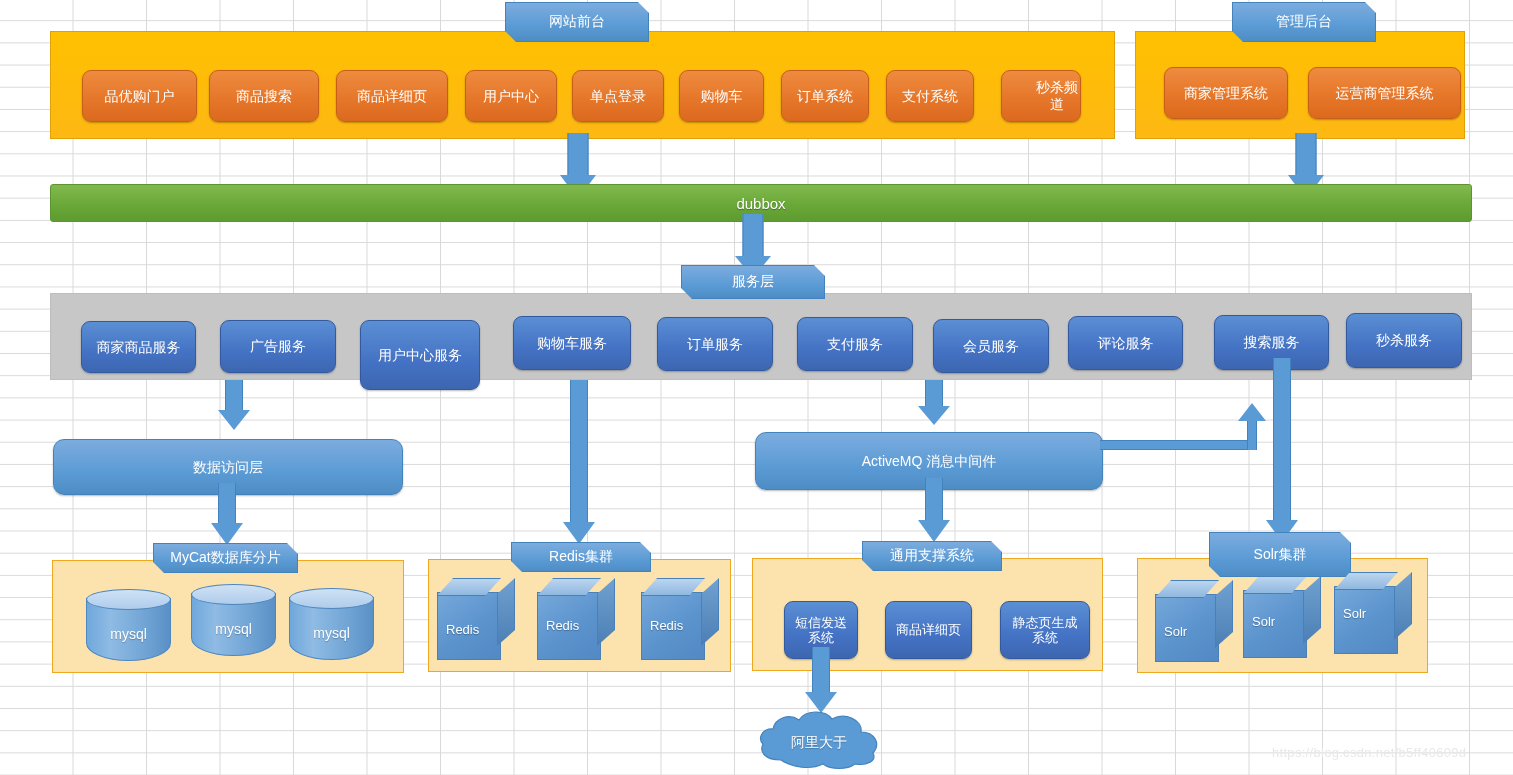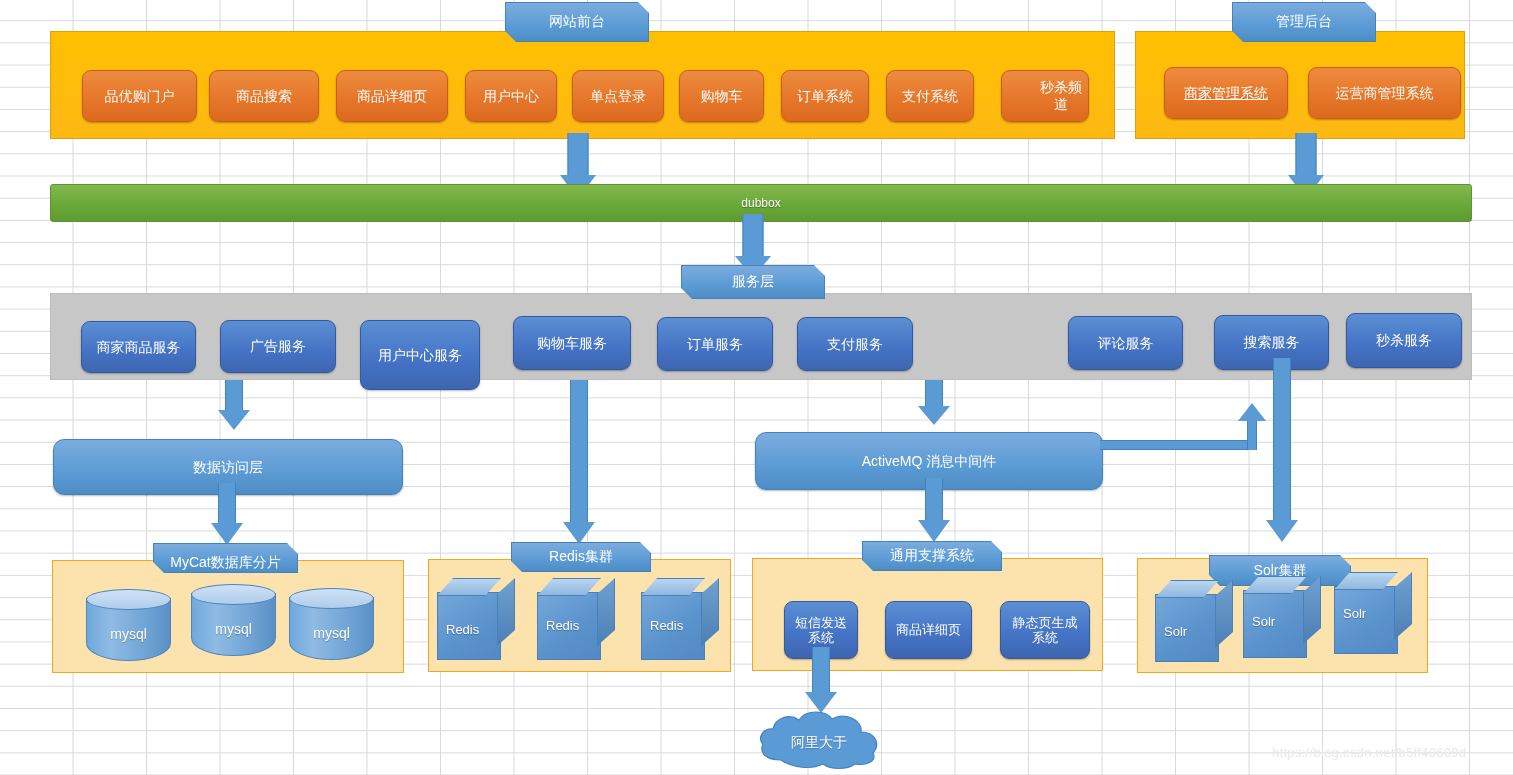--- a/index.html
+++ b/index.html
@@ -26,21 +26,21 @@
     background:#FCB711;
     background:linear-gradient(180deg,#FFC000 0%,#FDB813 100%);
     border:1px solid #E0A009;
   }
   
   .band-green{
     background:linear-gradient(180deg,#82B94E 0%,#6AA838 55%,#5E9B30 100%);
     border:1px solid #5D9331;
     border-radius:3px;
     display:flex;align-items:center;justify-content:center;
-    color:#ffffff;font-size:12px;
+    color:#ffffff;font-size:15px;
     text-shadow:0 1px 1px rgba(0,0,0,.35);
   }
   
   .band-gray{
     background:#C7C7C7;
     border:1px solid #BDBDBD;
   }
   
   .panel-amber{
     background:#FCE2AC;
@@ -177,31 +177,31 @@
     </div>
   <div class="abs rbox orange" style="left:679px;top:58px;width:85px;height:52px;">
     <span>购物车</span>
     </div>
   <div class="abs rbox orange" style="left:781px;top:58px;width:88px;height:52px;">
     <span>订单系统</span>
     </div>
   <div class="abs rbox orange" style="left:886px;top:58px;width:88px;height:52px;">
     <span>支付系统</span>
     </div>
-  <div class="abs rbox orange" style="left:1001px;top:58px;width:88px;height:52px;padding-left:32px;">
+  <div class="abs rbox orange" style="left:1001px;top:58px;width:80px;height:52px;padding-left:32px;">
     <span>秒杀频道</span>
     </div>
 
   <div class="abs band-orange" style="left:1135px;top:31px;width:330px;height:108px;"></div>
 
   <div class="abs banner" style="left:1232px;top:2px;width:144px;height:40px;">
     <span>管理后台</span>
   </div>
 
-  <div class="abs rbox orange" style="left:1164px;top:55px;width:124px;height:52px;text-decoration:underline;">
+  <div class="abs rbox orange" style="left:1164px;top:55px;width:124px;height:52px;">
     <span>商家管理系统</span>
     </div>
   <div class="abs rbox orange" style="left:1308px;top:55px;width:153px;height:52px;">
     <span>运营商管理系统</span>
     </div>
 
   <div class="abs" style="left:560px;top:133px;width:36px;height:66px;">
     <div class="arrow-stem" style="width:19px;height:44px;"></div>
     <div class="arrow-head" style="top:42px;border-left:18px solid transparent;border-right:18px solid transparent;border-top:24px solid #5B9BD5;"></div>
   </div>
@@ -237,20 +237,23 @@
     </div>
   <div class="abs rbox blue" style="left:513px;top:304px;width:118px;height:54px;">
     <span>购物车服务</span>
     </div>
   <div class="abs rbox blue" style="left:657px;top:305px;width:116px;height:54px;">
     <span>订单服务</span>
     </div>
   <div class="abs rbox blue" style="left:797px;top:305px;width:116px;height:54px;">
     <span>支付服务</span>
     </div>
+  <div class="abs rbox blue" style="left:933px;top:307px;width:116px;height:54px;">
+    <span>会员服务</span>
+    </div>
   <div class="abs rbox blue" style="left:1068px;top:304px;width:115px;height:54px;">
     <span>评论服务</span>
     </div>
   <div class="abs rbox blue" style="left:1214px;top:303px;width:115px;height:55px;">
     <span>搜索服务</span>
     </div>
   <div class="abs rbox blue" style="left:1346px;top:301px;width:116px;height:55px;">
     <span>秒杀服务</span>
     </div>
 
@@ -291,21 +294,21 @@
   <div class="abs elbow-v" style="left:1247px;top:418px;width:10px;height:32px;"></div>
   <div class="abs" style="left:1238px;top:403px;width:0;height:0;border-left:14px solid transparent;border-right:14px solid transparent;border-bottom:18px solid #5B9BD5;"></div>
 
   <div class="abs" style="left:918px;top:478px;width:32px;height:64px;">
     <div class="arrow-stem" style="width:16px;height:44px;"></div>
     <div class="arrow-head" style="top:42px;border-left:16px solid transparent;border-right:16px solid transparent;border-top:22px solid #5B9BD5;"></div>
   </div>
 
   <div class="abs panel-amber" style="left:52px;top:560px;width:352px;height:113px;"></div>
 
-  <div class="abs banner" style="left:153px;top:543px;width:145px;height:30px;align-items:flex-end;">
+  <div class="abs banner" style="left:153px;top:543px;width:145px;height:30px;">
     <span>MyCat数据库分片</span>
   </div>
 
   <div class="cyl" style="left:86px;top:589px;width:85px;height:72px;">
     <div class="body"></div>
     <div class="top"></div>
     <div class="lbl">mysql</div>
   </div>
   <div class="cyl" style="left:191px;top:584px;width:85px;height:72px;">
     <div class="body"></div>
@@ -359,21 +362,21 @@
     <span style="display:inline-block;width:70px;">静态页生成系统</span>
     </div>
 
   <div class="abs" style="left:805px;top:647px;width:32px;height:67px;">
     <div class="arrow-stem" style="width:16px;height:47px;"></div>
     <div class="arrow-head" style="top:45px;border-left:16px solid transparent;border-right:16px solid transparent;border-top:21px solid #5B9BD5;"></div>
   </div>
 
   <div class="abs panel-amber" style="left:1137px;top:558px;width:291px;height:115px;"></div>
 
-  <div class="abs banner" style="left:1209px;top:555px;width:142px;height:31px;">
+  <div class="abs banner" style="left:1209px;top:532px;width:142px;height:45px;">
     <span>Solr集群</span>
   </div>
 
   <div class="cube" style="left:1155px;top:580px;width:78px;height:82px;">
     <div class="face" style="width:62px;height:66px;"></div>
     <div class="top" style="width:62px;height:16px;clip-path:polygon(0 100%,16px 0,100% 0,calc(100% - 16px) 100%);"></div>
     <div class="side" style="width:16px;height:66px;clip-path:polygon(0 16px,100% 0,100% calc(100% - 16px),0 100%);"></div>
     <div class="lbl" style="left:9px;top:44px;">Solr</div>
   </div>
   <div class="cube" style="left:1243px;top:576px;width:78px;height:82px;">

